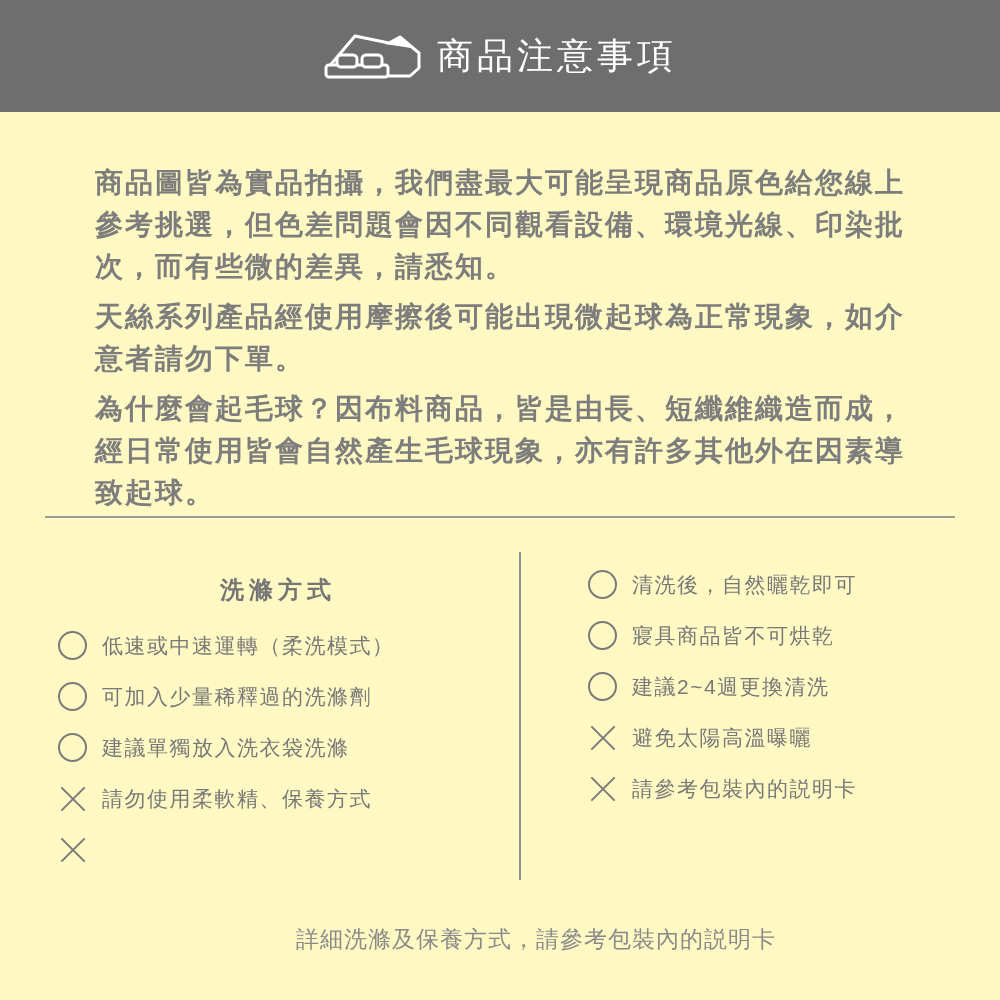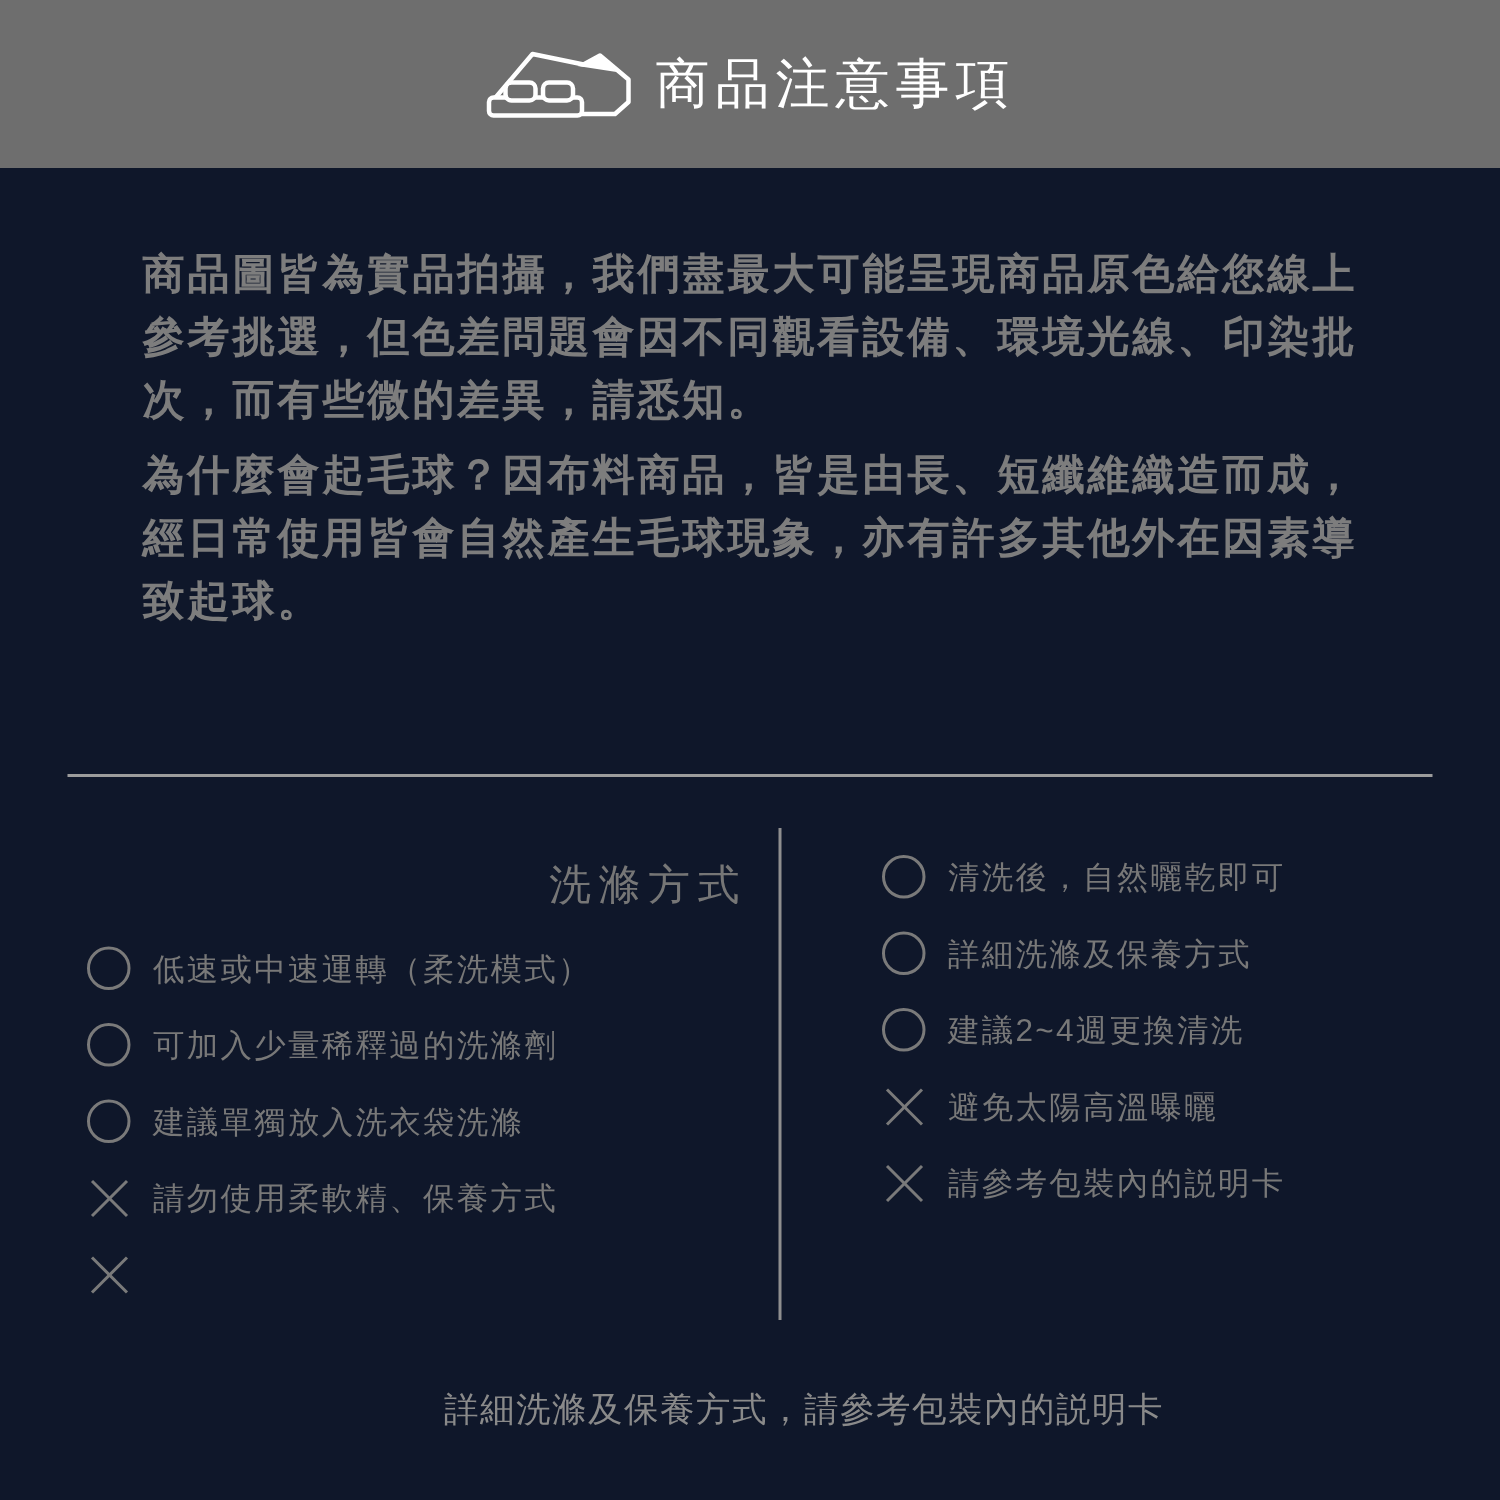--- a/index.html
+++ b/index.html
@@ -5,21 +5,21 @@
   html, body { margin: 0; padding: 0; }
   body {
     width: 1000px; height: 1000px;
     background: #ffffff;
     font-family: "Liberation Sans", sans-serif;
     overflow: hidden;
   }
   #page {
     position: relative;
     width: 1000px; height: 1000px;
-    background: #0f172a;
+    background: #fef9c3;
   }
 
   
   .header {
     position: absolute; top: 0; left: 0;
     width: 1000px; height: 112px;
     background: #6e6e6e;
     display: flex; align-items: center; justify-content: center;
     gap: 14px;
   }
@@ -55,25 +55,25 @@
     position: absolute; top: 552px; left: 519px;
     width: 2px; height: 328px;
     background: #8f8f8f;
   }
 
   
   .care-col { position: absolute; top: 570px; }
   .care-col-left  { left: 58px;  width: 440px; }
   .care-col-right { left: 588px; width: 360px; }
   .care-title {
-    font-size: 28px;
-    font-weight: 400;
+    font-size: 24px;
+    font-weight: 700;
     letter-spacing: 5px;
     color: #767676;
-    text-align: right;
+    text-align: center;
     line-height: 40px;
     margin: 0 0 21px 0;
     white-space: nowrap;
   }
   .care-item {
     display: flex; align-items: center;
     height: 30px;
     margin-bottom: 21px;
     gap: 14px;
   }
@@ -124,20 +124,21 @@
       <path d="M62 13 L77 6 L88 17 Z" fill="#ffffff"></path>
       <rect x="3" y="34" width="62" height="12" rx="3" fill="#6e6e6e" stroke="#ffffff" stroke-width="3"></rect>
       <rect x="14" y="24" width="20" height="12" rx="4" fill="#6e6e6e" stroke="#ffffff" stroke-width="3"></rect>
       <rect x="39" y="24" width="20" height="12" rx="4" fill="#6e6e6e" stroke="#ffffff" stroke-width="3"></rect>
     </svg>
     <div class="header-title">商品注意事項</div>
   </div>
 
   <div class="notices">
     <p>商品圖皆為實品拍攝，我們盡最大可能呈現商品原色給您線上參考挑選，但色差問題會因不同觀看設備、環境光線、印染批次，而有些微的差異，請悉知。</p>
+    <p>天絲系列產品經使用摩擦後可能出現微起球為正常現象，如介意者請勿下單。</p>
     <p>為什麼會起毛球？因布料商品，皆是由長、短纖維織造而成，經日常使用皆會自然產生毛球現象，亦有許多其他外在因素導致起球。</p>
   </div>
 
   <div class="divider-h"></div>
   <div class="divider-v"></div>
 
   <div class="care-col care-col-left">
     <div class="care-title">洗滌方式</div>
 
     <div class="care-item">
@@ -162,21 +163,21 @@
   </div>
 
   <div class="care-col care-col-right">
 
     <div class="care-item">
       <span class="marker circle"></span>
       <span class="care-item-text">清洗後，自然曬乾即可</span>
     </div>
     <div class="care-item">
       <span class="marker circle"></span>
-      <span class="care-item-text">詳細洗滌及保養方式</span>
+      <span class="care-item-text">寢具商品皆不可烘乾</span>
     </div>
     <div class="care-item">
       <span class="marker circle"></span>
       <span class="care-item-text">建議2~4週更換清洗</span>
     </div>
     <div class="care-item">
       <span class="marker cross"></span>
       <span class="care-item-text">避免太陽高溫曝曬</span>
     </div>
     <div class="care-item">

